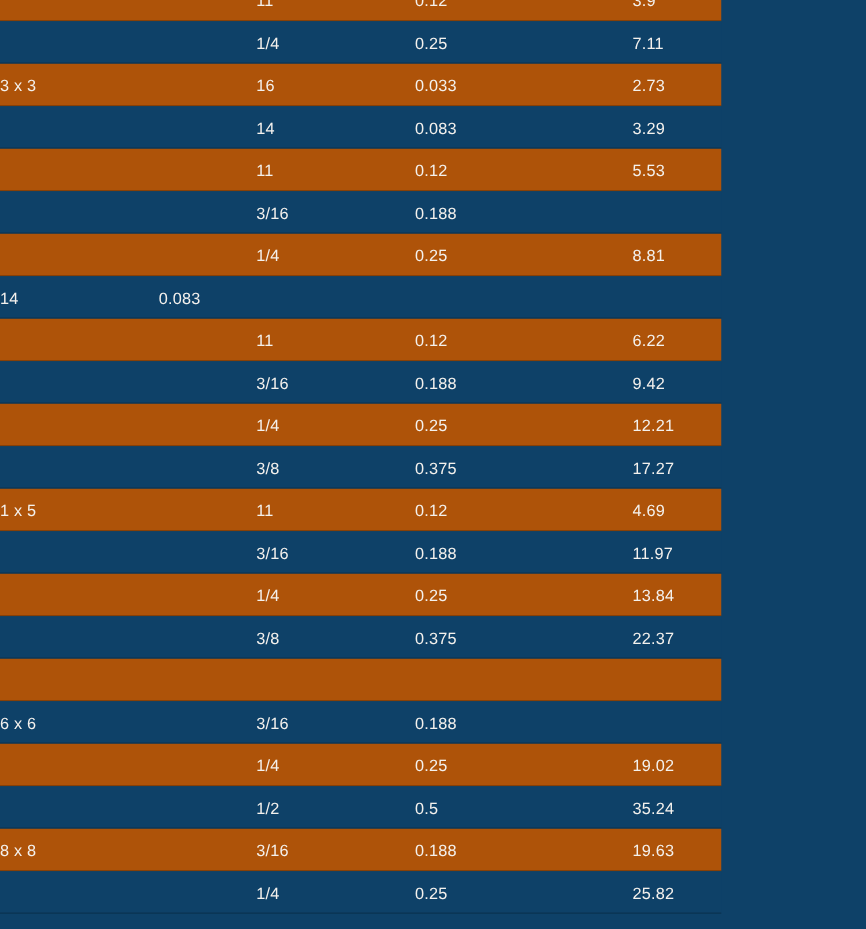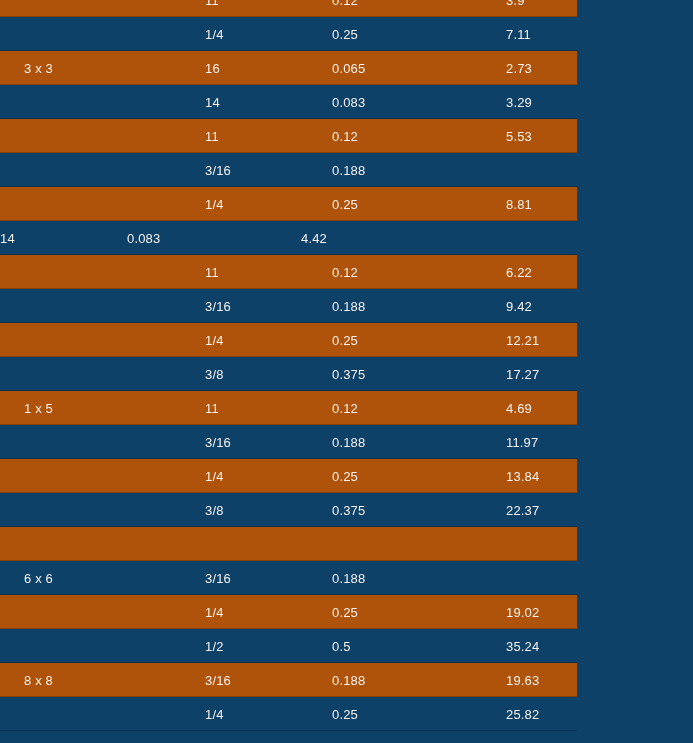--- a/index.html
+++ b/index.html
@@ -50,21 +50,21 @@
   }
   .cell {
     color: #f4f1ed;
     font-size: 13px;
     line-height: 15px;
     letter-spacing: 0.15px;
     white-space: nowrap;
     overflow: hidden;
     box-sizing: border-box;
   }
-  .col-size    { width: 205px; padding-left: 24px; }
+  .col-size    { width: 205px; padding-left: 0; }
   .col-gauge   { width: 127px; padding-left: 0px; }
   .col-decimal { width: 174px; padding-left: 0px; }
   .col-weight  { width: 187px; padding-left: 0px; }
   
   .col-gauge, .col-decimal, .col-weight { padding-left: 0; }
 </style>
 </head>
 <body>
 
 <div id="table-viewport">
@@ -77,21 +77,21 @@
       </div>
       <div class="data-row even">
         <div class="cell col-size"></div>
         <div class="cell col-gauge">1/4</div>
         <div class="cell col-decimal">0.25</div>
         <div class="cell col-weight">7.11</div>
       </div>
       <div class="data-row odd">
         <div class="cell col-size">3 x 3</div>
         <div class="cell col-gauge">16</div>
-        <div class="cell col-decimal">0.065</div>
+        <div class="cell col-decimal">0.033</div>
         <div class="cell col-weight">2.73</div>
       </div>
       <div class="data-row even">
         <div class="cell col-size"></div>
         <div class="cell col-gauge">14</div>
         <div class="cell col-decimal">0.083</div>
         <div class="cell col-weight">3.29</div>
       </div>
       <div class="data-row odd">
         <div class="cell col-size"></div>
@@ -106,21 +106,20 @@
       </div>
       <div class="data-row odd">
         <div class="cell col-size"></div>
         <div class="cell col-gauge">1/4</div>
         <div class="cell col-decimal">0.25</div>
         <div class="cell col-weight">8.81</div>
       </div>
       <div class="data-row even">
         <div class="cell col-gauge">14</div>
         <div class="cell col-decimal">0.083</div>
-        <div class="cell col-weight">4.42</div>
       </div>
       <div class="data-row odd">
         <div class="cell col-size"></div>
         <div class="cell col-gauge">11</div>
         <div class="cell col-decimal">0.12</div>
         <div class="cell col-weight">6.22</div>
       </div>
       <div class="data-row even">
         <div class="cell col-size"></div>
         <div class="cell col-gauge">3/16</div>

